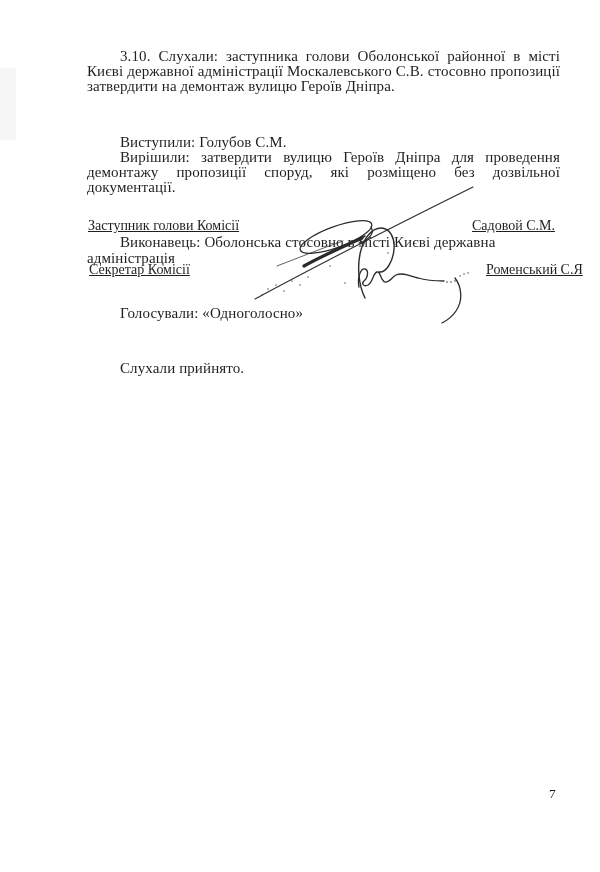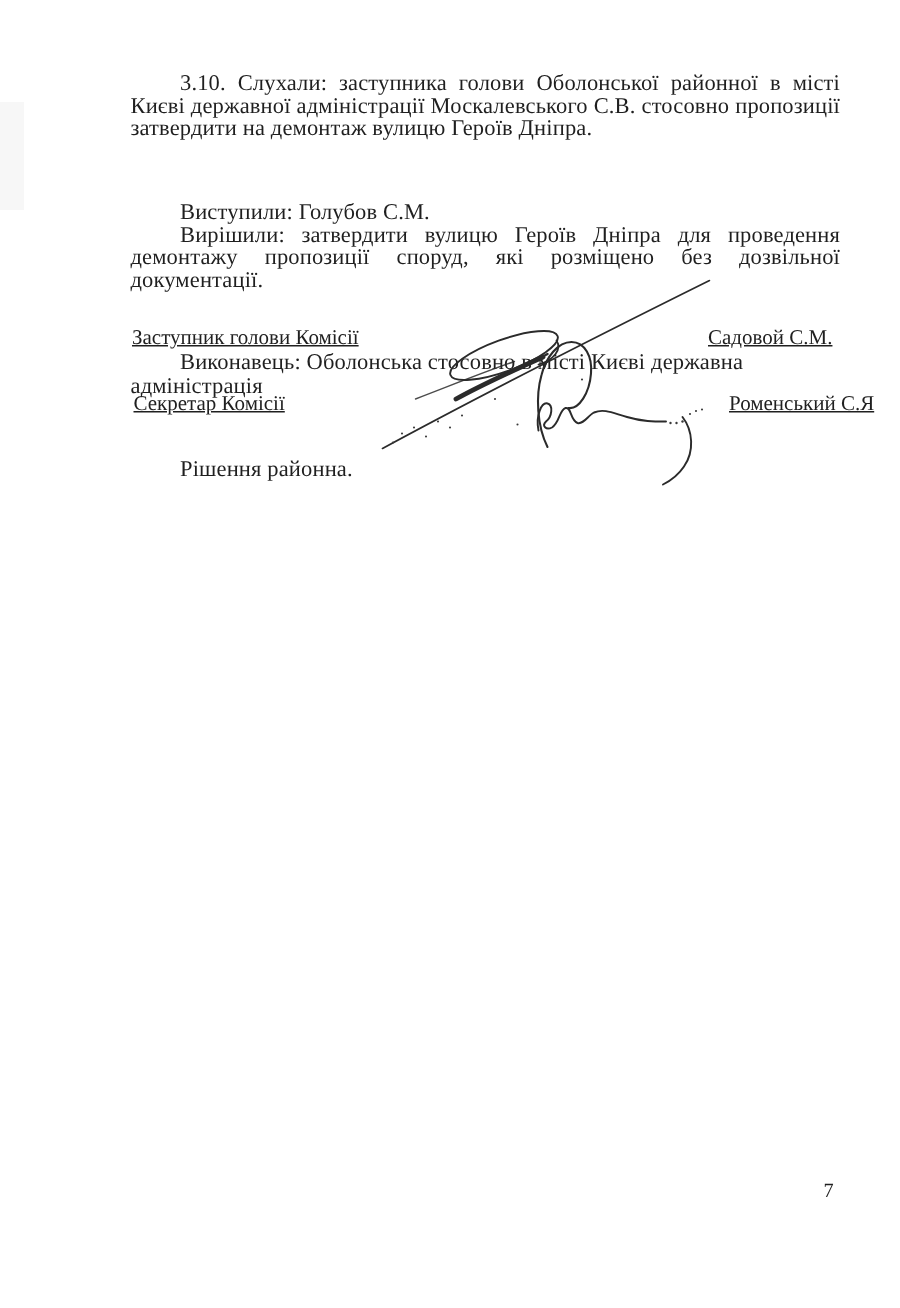--- a/index.html
+++ b/index.html
@@ -71,21 +71,22 @@
 
 <div class="page">
 
   <div class="scan-artifact"></div>
 
   <div class="text-block">
     <p>3.10. Слухали: заступника голови Оболонської районної в місті Києві державної адміністрації Москалевського С.В. стосовно пропозиції затвердити на демонтаж вулицю Героїв Дніпра.</p>
     <p class="no-justify">Виступили: Голубов С.М.</p>
     <p>Вирішили: затвердити вулицю Героїв Дніпра для проведення демонтажу пропозиції споруд, які розміщено без дозвільної документації.</p>
     <p class="no-justify">Виконавець: Оболонська стосовно в місті Києві державна адміністрація</p>
-    <p class="no-justify">Рішення районна.</p>
+    <p class="no-justify">Голосували: «Одноголосно»</p>
+    <p class="no-justify">Слухали прийнято.</p>
   </div>
 
   <div class="sig-label role-1">Заступник голови Комісії</div>
   <div class="sig-label name-1">Садовой С.М.</div>
   <div class="sig-label role-2">Секретар Комісії</div>
   <div class="sig-label name-2">Роменський С.Я</div>
 
   <svg class="sig-svg" viewBox="0 0 600 872">
     <g stroke="#2b2b2b" fill="none" stroke-linecap="round">
 

